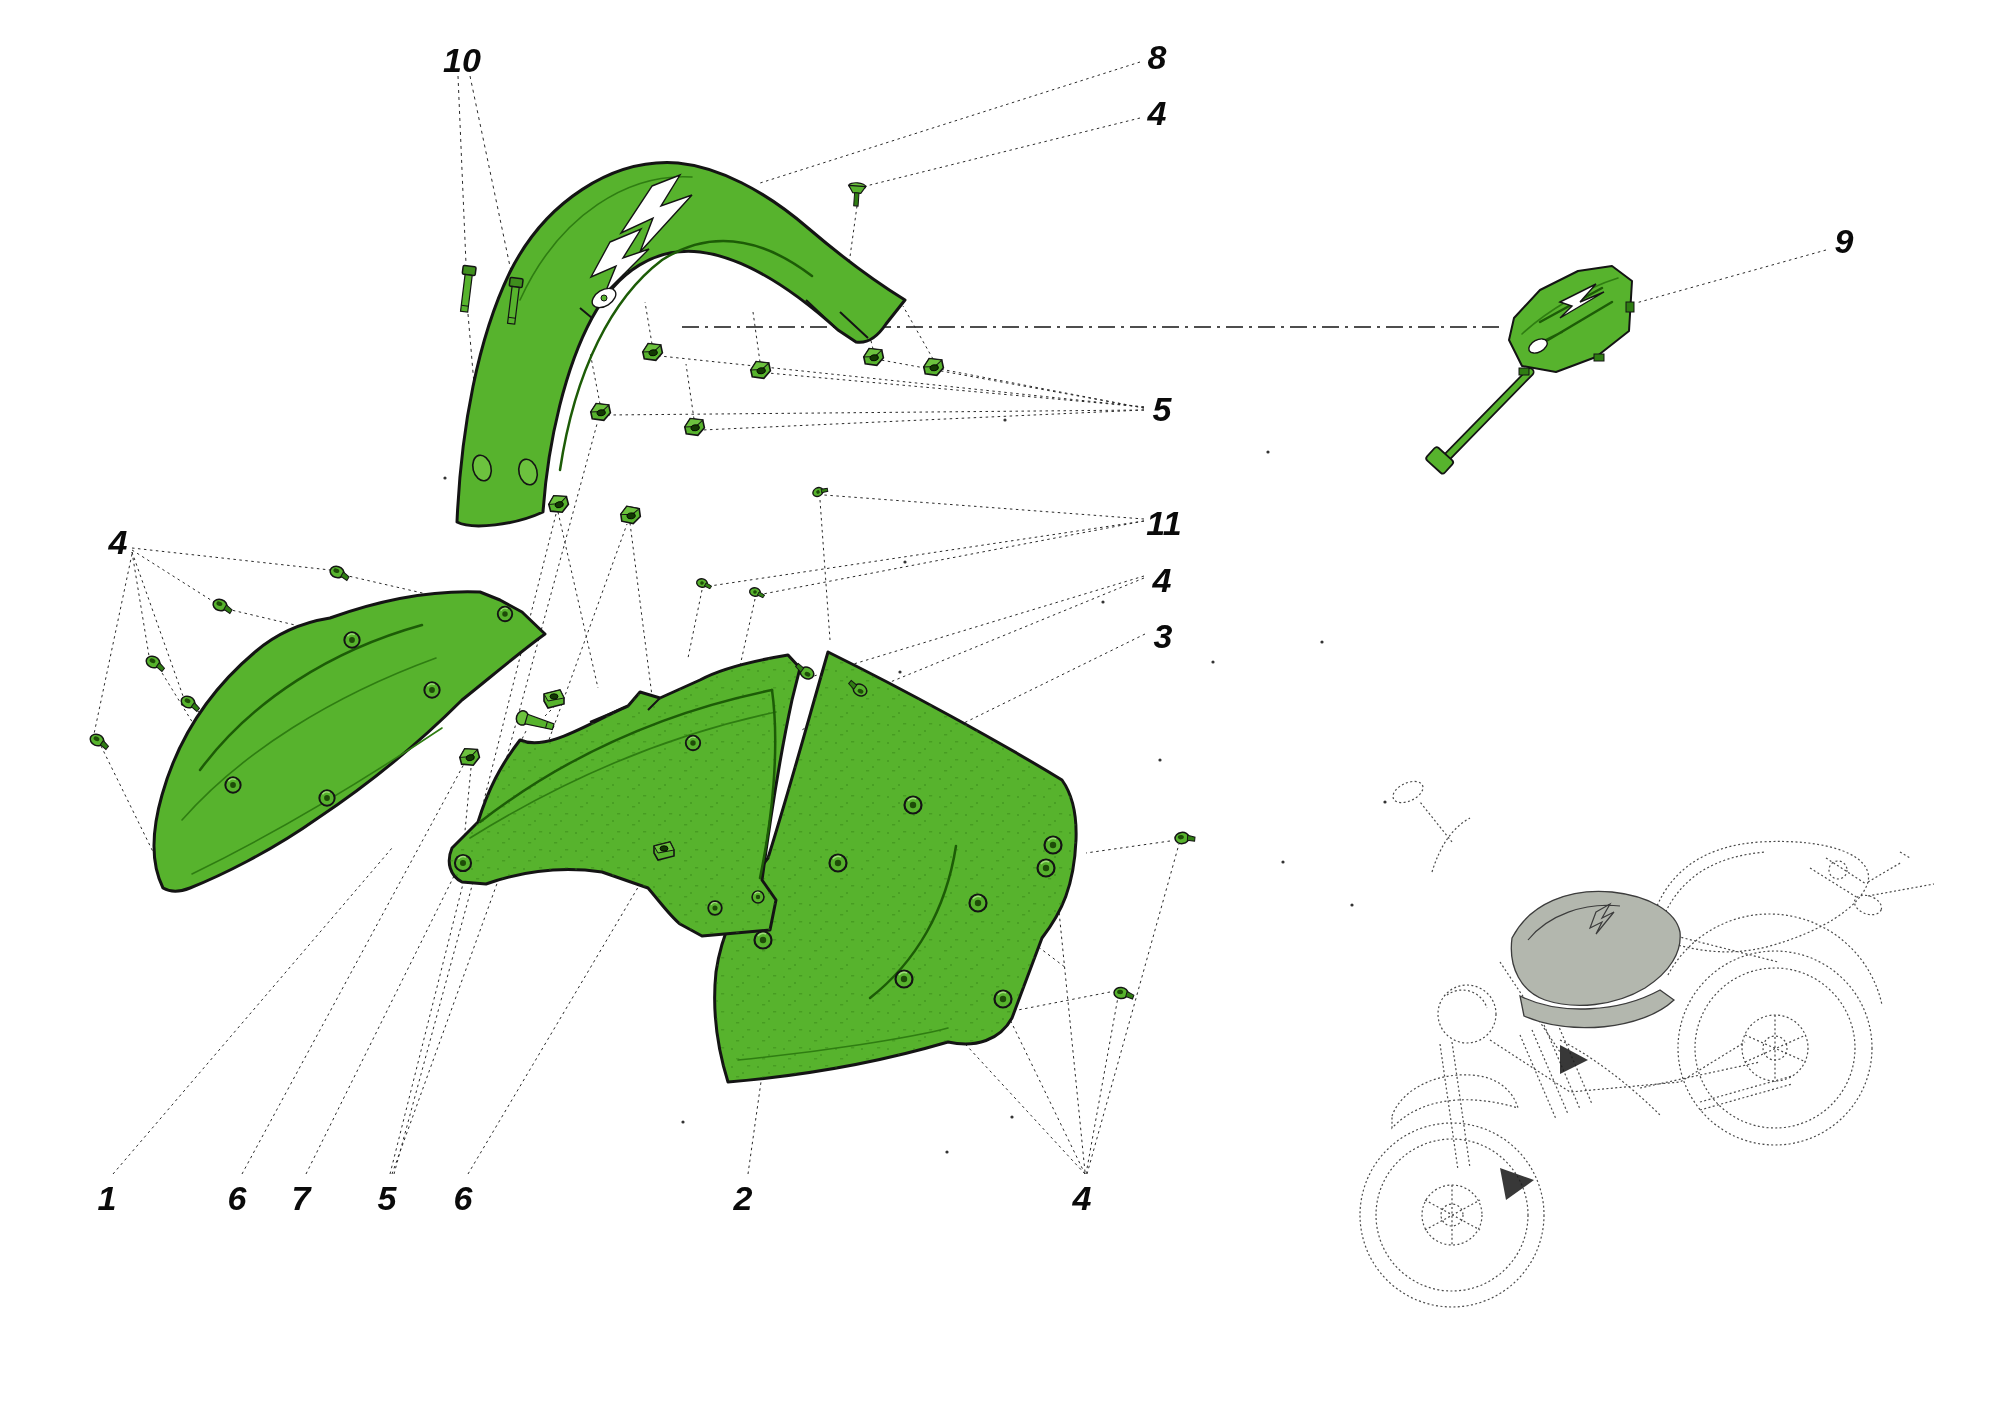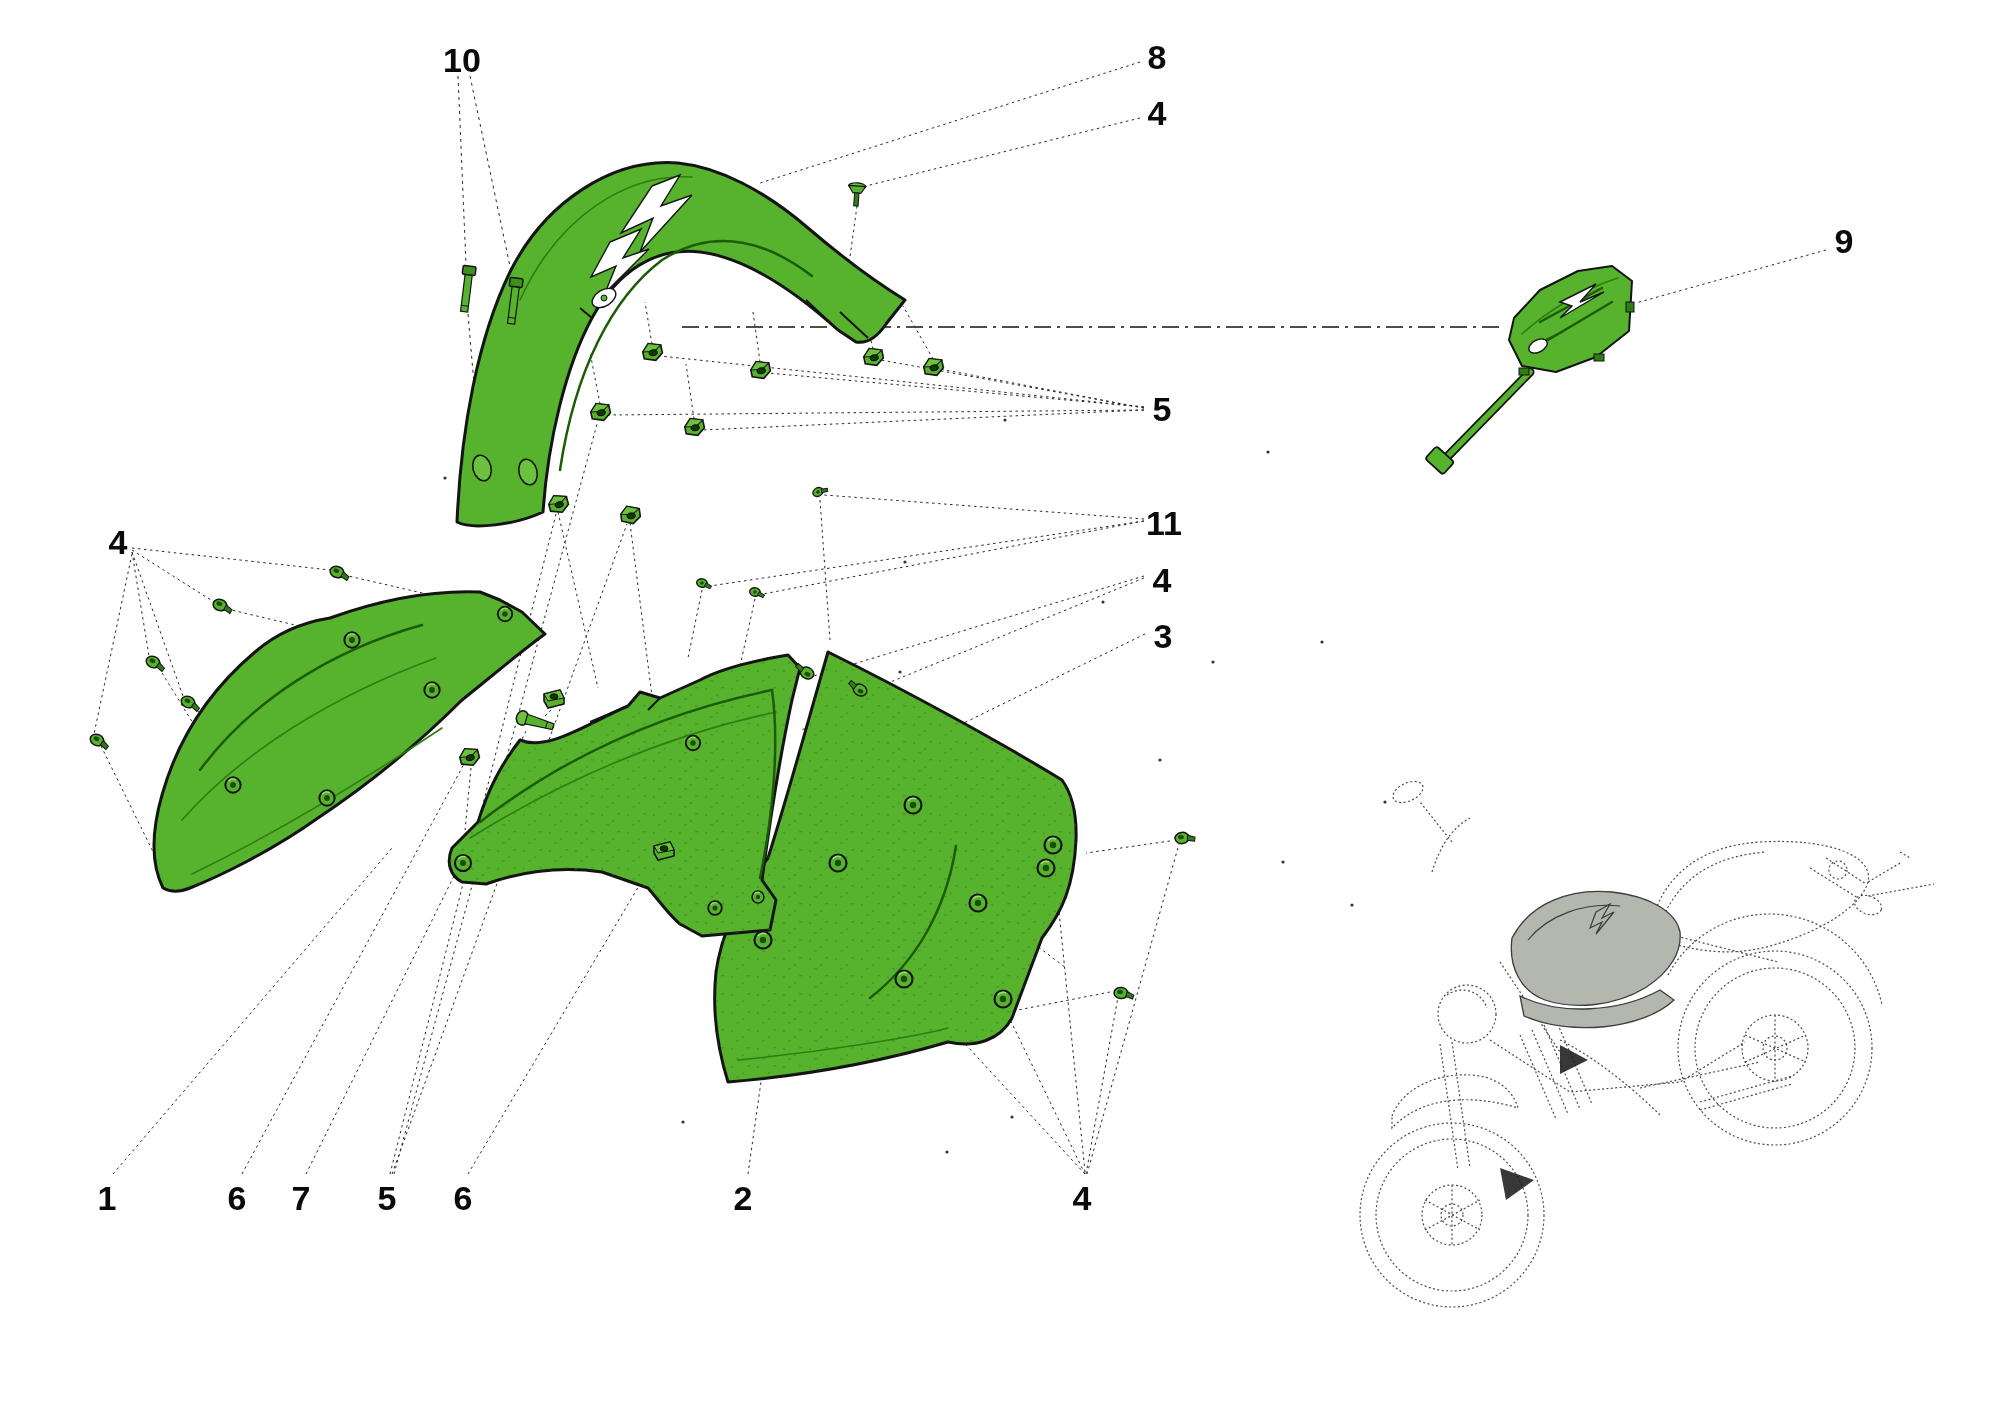--- a/index.html
+++ b/index.html
@@ -1,17 +1,17 @@
 <!DOCTYPE html>
 <html><head>
 <meta charset="utf-8">
 <style>
   html,body{margin:0;padding:0;background:#ffffff;}
   .page{position:relative;width:2000px;height:1410px;background:#ffffff;overflow:hidden;
-        font-family:"Liberation Sans",sans-serif;}
+        font-family:"Liberation Sans",sans-serif;font-style:italic;}
   svg{display:block;}
   text.callout{font-family:"Liberation Sans",sans-serif;font-weight:bold;font-size:34px;
                fill:#0a0a0a;text-anchor:middle;}
   .leader{stroke:#2a2a2a;stroke-width:1;fill:none;stroke-dasharray:2.5 3.5;}
   .leader-long{stroke:#2a2a2a;stroke-width:1;fill:none;stroke-dasharray:3 4;}
   .centerline{stroke:#141414;stroke-width:1.6;fill:none;stroke-dasharray:17 6 3 6;}
   .panel{fill:#57b32d;stroke:#141414;stroke-width:3;stroke-linejoin:round;}
   .panel-thin{fill:#57b32d;stroke:#141414;stroke-width:2;stroke-linejoin:round;}
   .crease{fill:none;stroke:#1d5c07;stroke-width:2.5;stroke-linecap:round;}
   .crease2{fill:none;stroke:#2f7d12;stroke-width:1.6;stroke-linecap:round;}

